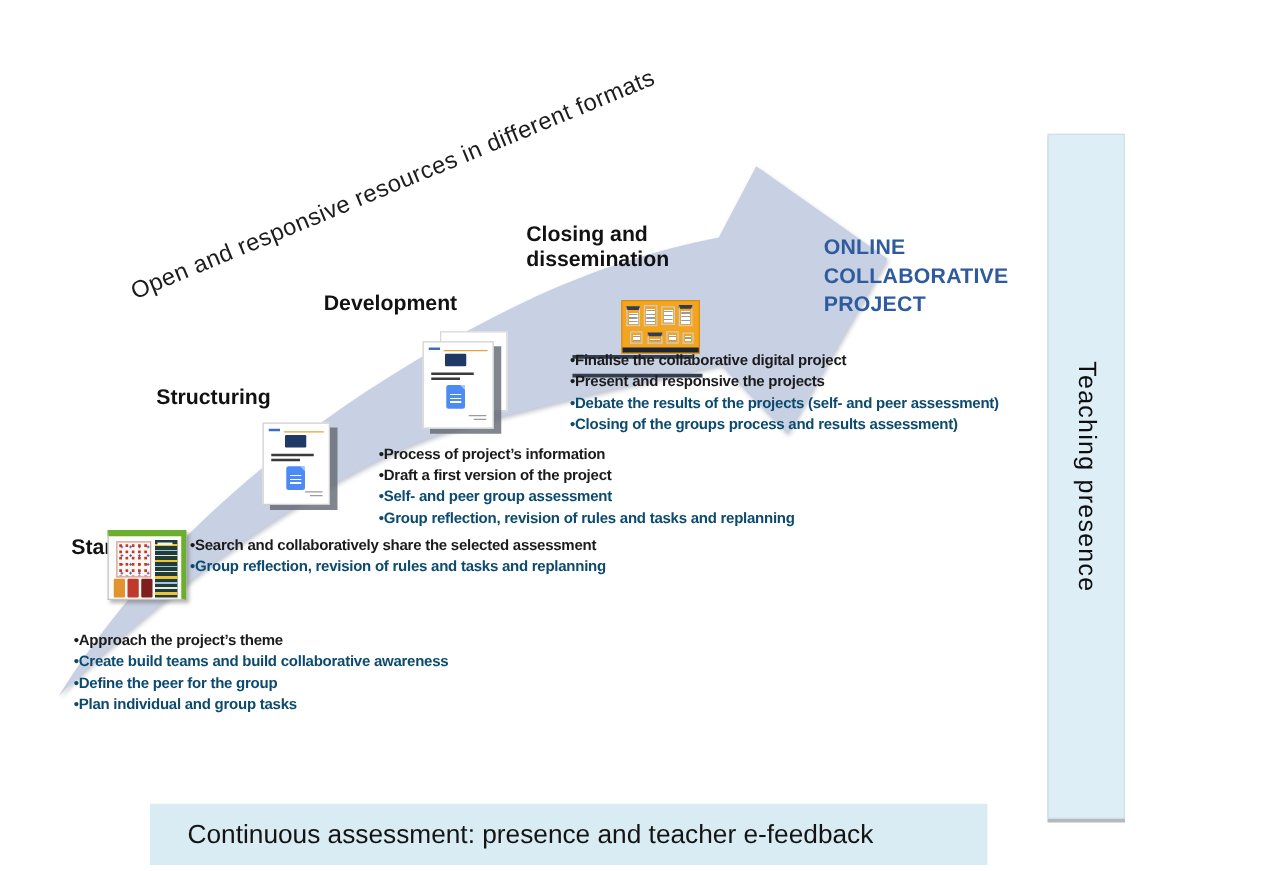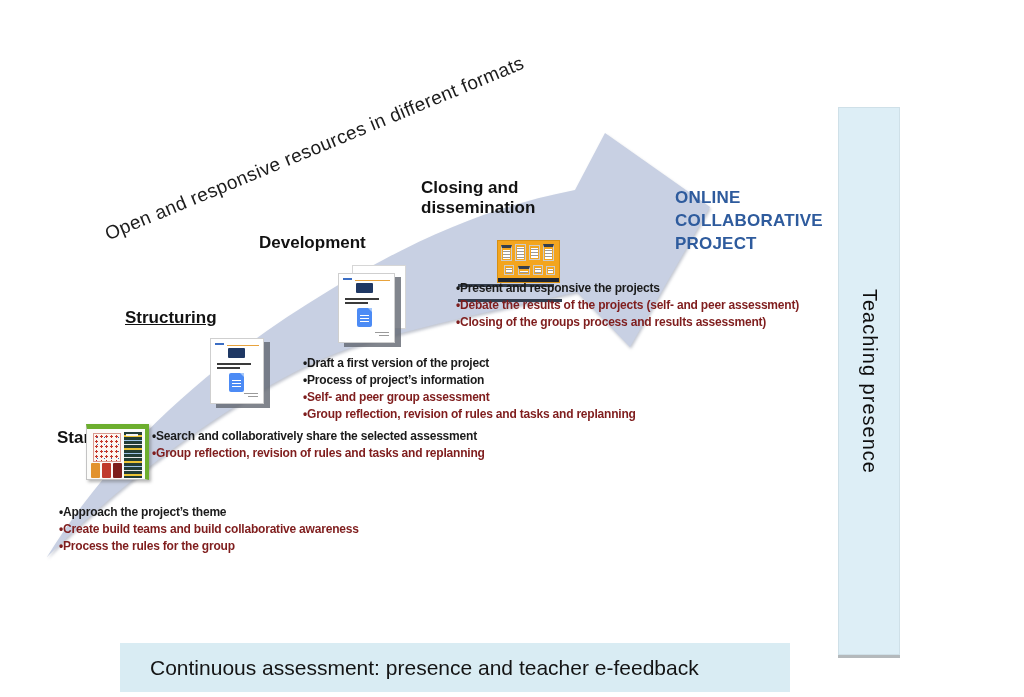--- a/index.html
+++ b/index.html
@@ -11,31 +11,31 @@
 
   
   .banner{position:absolute;left:106px;top:224px;transform-origin:0 50%;
           transform:rotate(-22.5deg);font-size:19px;color:#1c1c1c;white-space:nowrap;
           letter-spacing:0.4px;}
 
   
   .stage-title{position:absolute;font-weight:bold;font-size:17px;color:#121212;
                white-space:pre-line;line-height:20px;}
   .t-starting{left:57px;top:428px;}
-  .t-structuring{left:125px;top:308px;text-decoration:underline;}
+  .t-structuring{left:125px;top:308px;}
   .t-development{left:259px;top:233px;}
   .t-closing{left:421px;top:178px;}
 
-  .outcome{position:absolute;left:675px;top:186px;font-weight:bold;font-size:17px;
+  .outcome{position:absolute;left:659px;top:186px;font-weight:bold;font-size:17px;
            color:#2e5b9d;line-height:23px;white-space:pre-line;letter-spacing:0.2px;}
 
   
   .bullets{position:absolute;font-size:12px;font-weight:bold;line-height:17px;
            color:#1b1b1b;letter-spacing:-0.2px;white-space:nowrap;}
-  .bullets .blue{color:#7f1d1d;}
+  .bullets .blue{color:#0c4a6e;}
   .g-start-side{left:152px;top:428px;}
   .g-start-lower{left:59px;top:504px;}
   .g-dev-side{left:303px;top:355px;}
   .g-close-side{left:456px;top:280px;}
 
   
   .side-panel{position:absolute;left:838px;top:107px;width:60px;height:546px;
               background:#ddeef6;border:1px solid #cfe0e8;box-shadow:0 3px 0 #b4b9bc;
               display:flex;align-items:center;justify-content:center;}
   .side-panel span{writing-mode:vertical-rl;font-size:20px;color:#0e0e0e;letter-spacing:1px;}
@@ -179,31 +179,33 @@
   <div class="rail rail2"></div>
 
   <div class="bullets g-start-side">
     <div>•Search and collaboratively share the selected assessment</div>
     <div class="blue">•Group reflection, revision of rules and tasks and replanning</div>
   </div>
 
   <div class="bullets g-start-lower">
     <div>•Approach the project’s theme</div>
     <div class="blue">•Create  build teams and build collaborative awareness</div>
-    <div class="blue">•Process the rules for the group</div>
+    <div class="blue">•Define the peer for the group</div>
+    <div class="blue">•Plan individual and group tasks</div>
   </div>
 
   <div class="bullets g-dev-side">
+    <div>•Process of project’s information</div>
     <div>•Draft a first version of the project</div>
-    <div>•Process of project’s information</div>
     <div class="blue">•Self- and peer group assessment</div>
     <div class="blue">•Group reflection, revision of rules and tasks and replanning</div>
   </div>
 
   <div class="bullets g-close-side">
+    <div>•Finalise the collaborative digital project</div>
     <div>•Present and responsive the projects</div>
     <div class="blue">•Debate the results of the projects (self- and peer assessment)</div>
     <div class="blue">•Closing of the groups process and results assessment)</div>
   </div>
 
   <div class="side-panel">
     <span>Teaching presence</span>
   </div>
 
   <div class="footer-bar">

